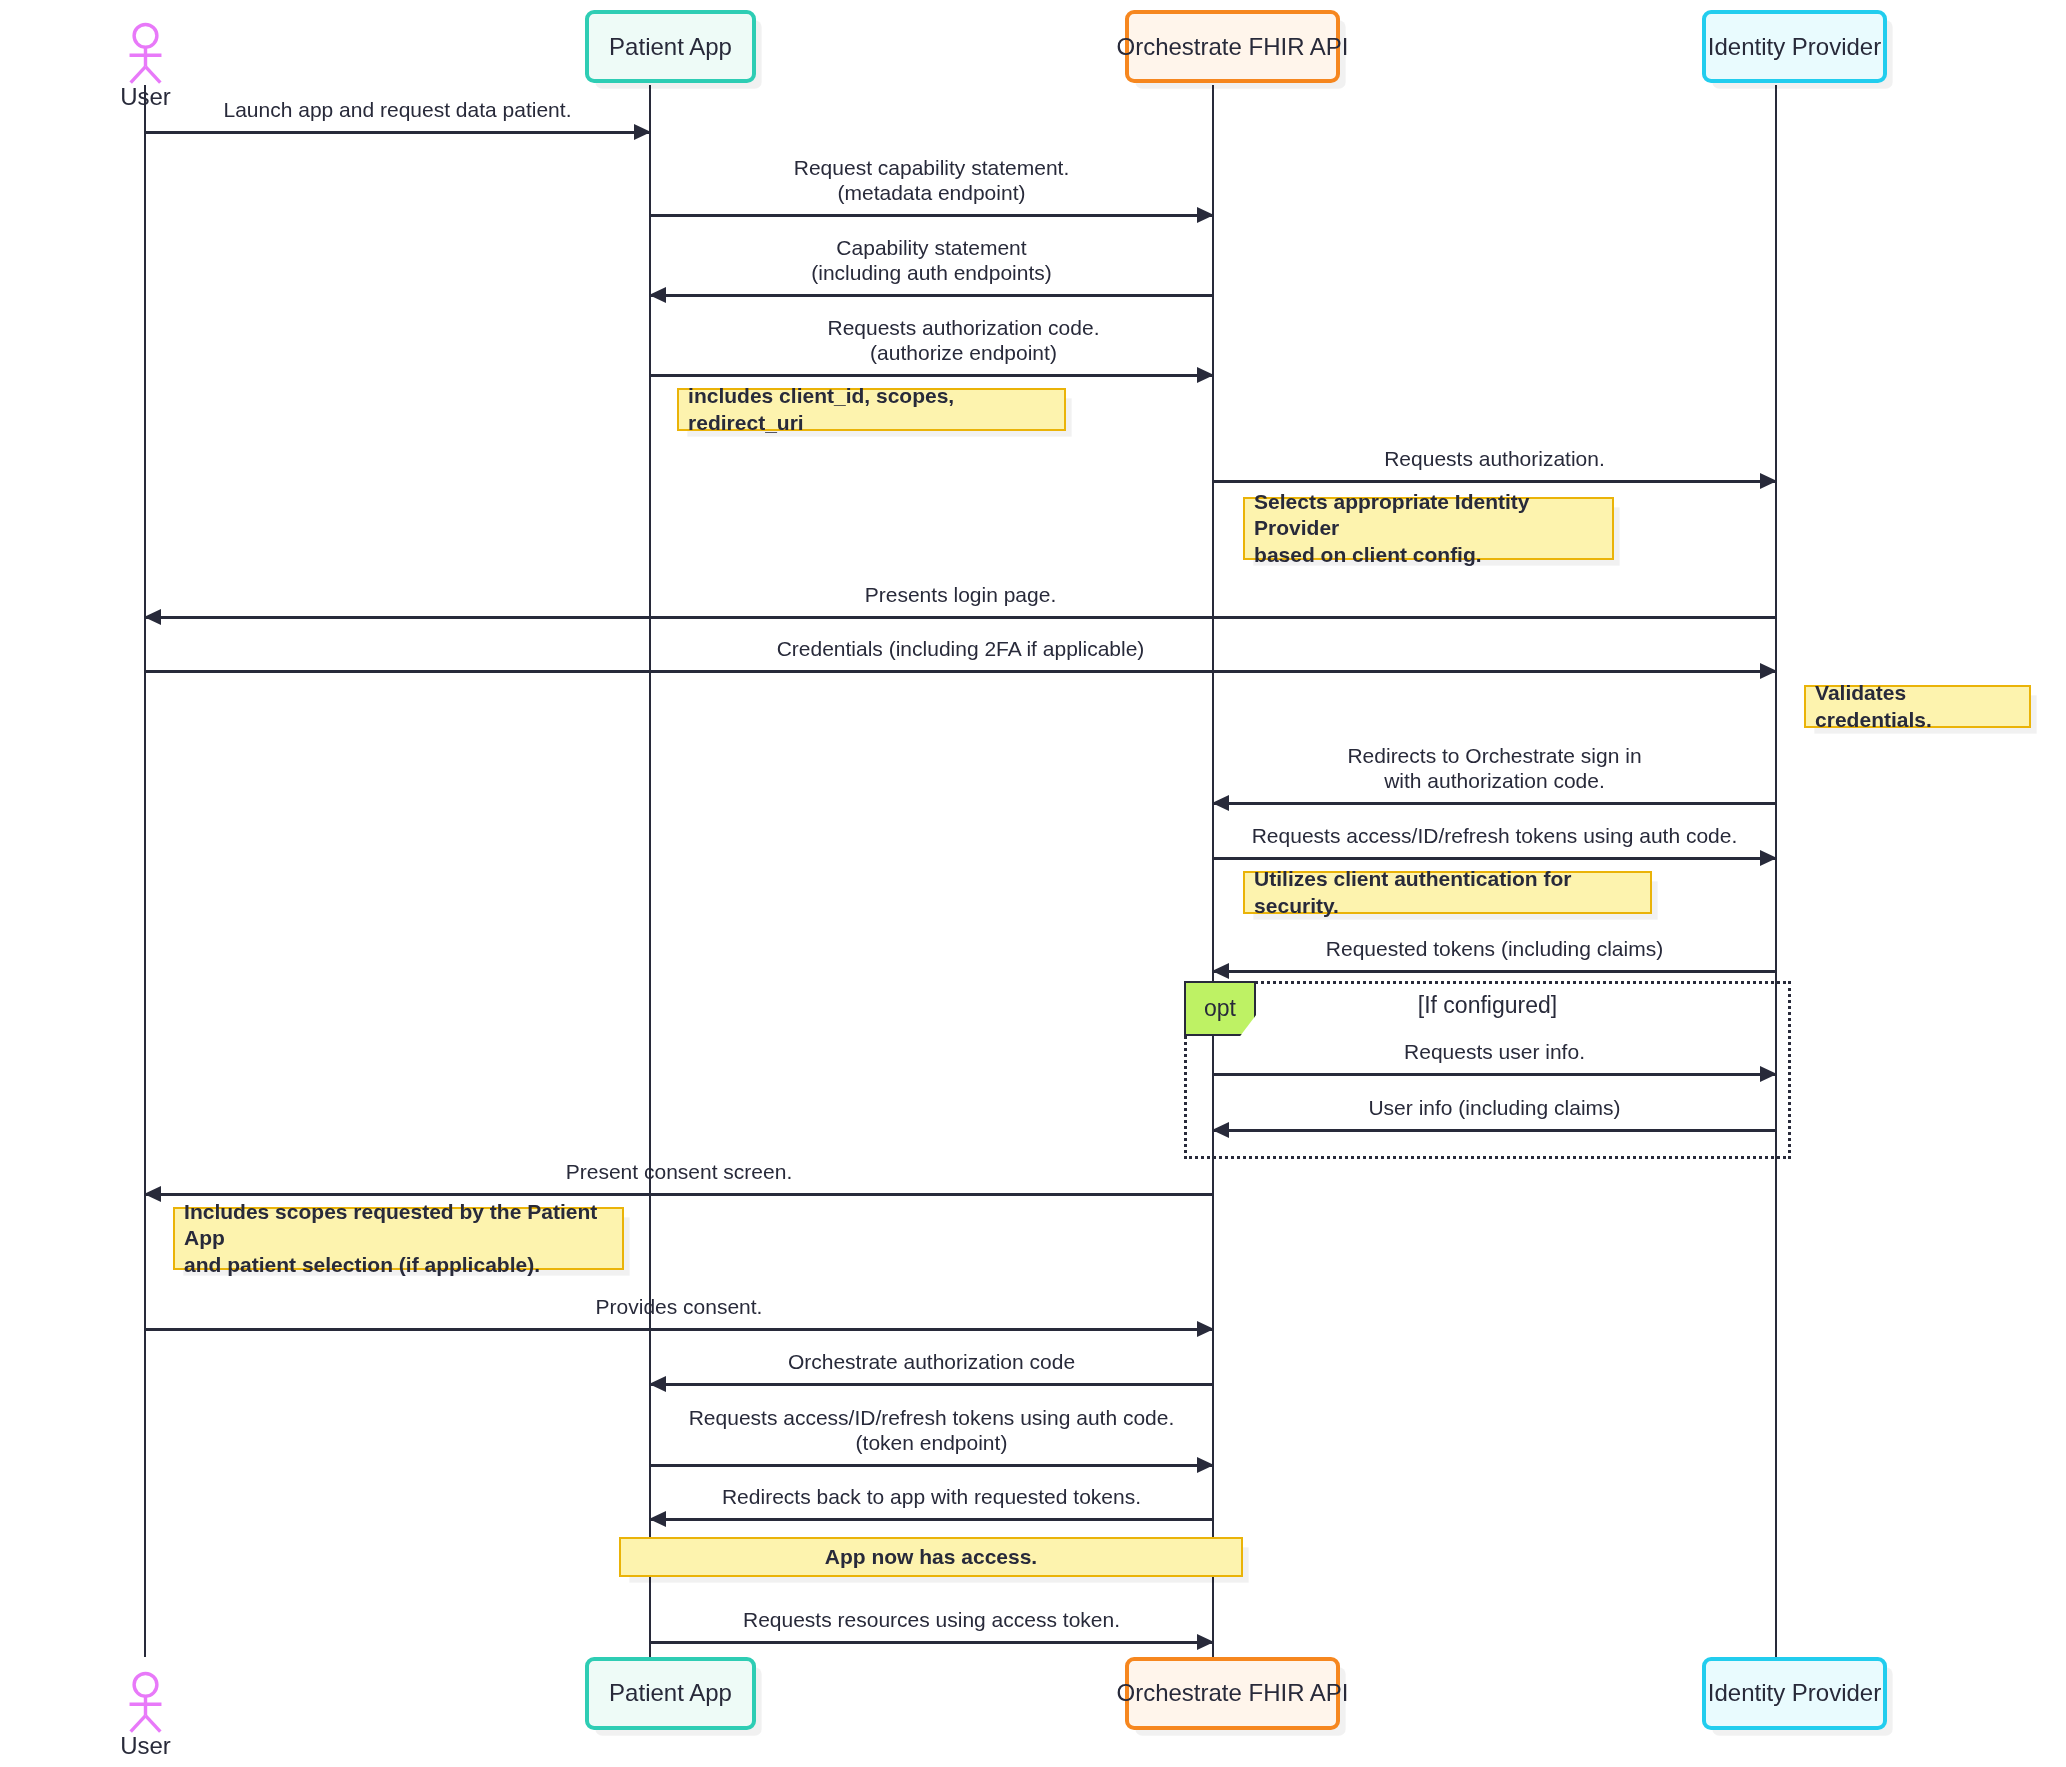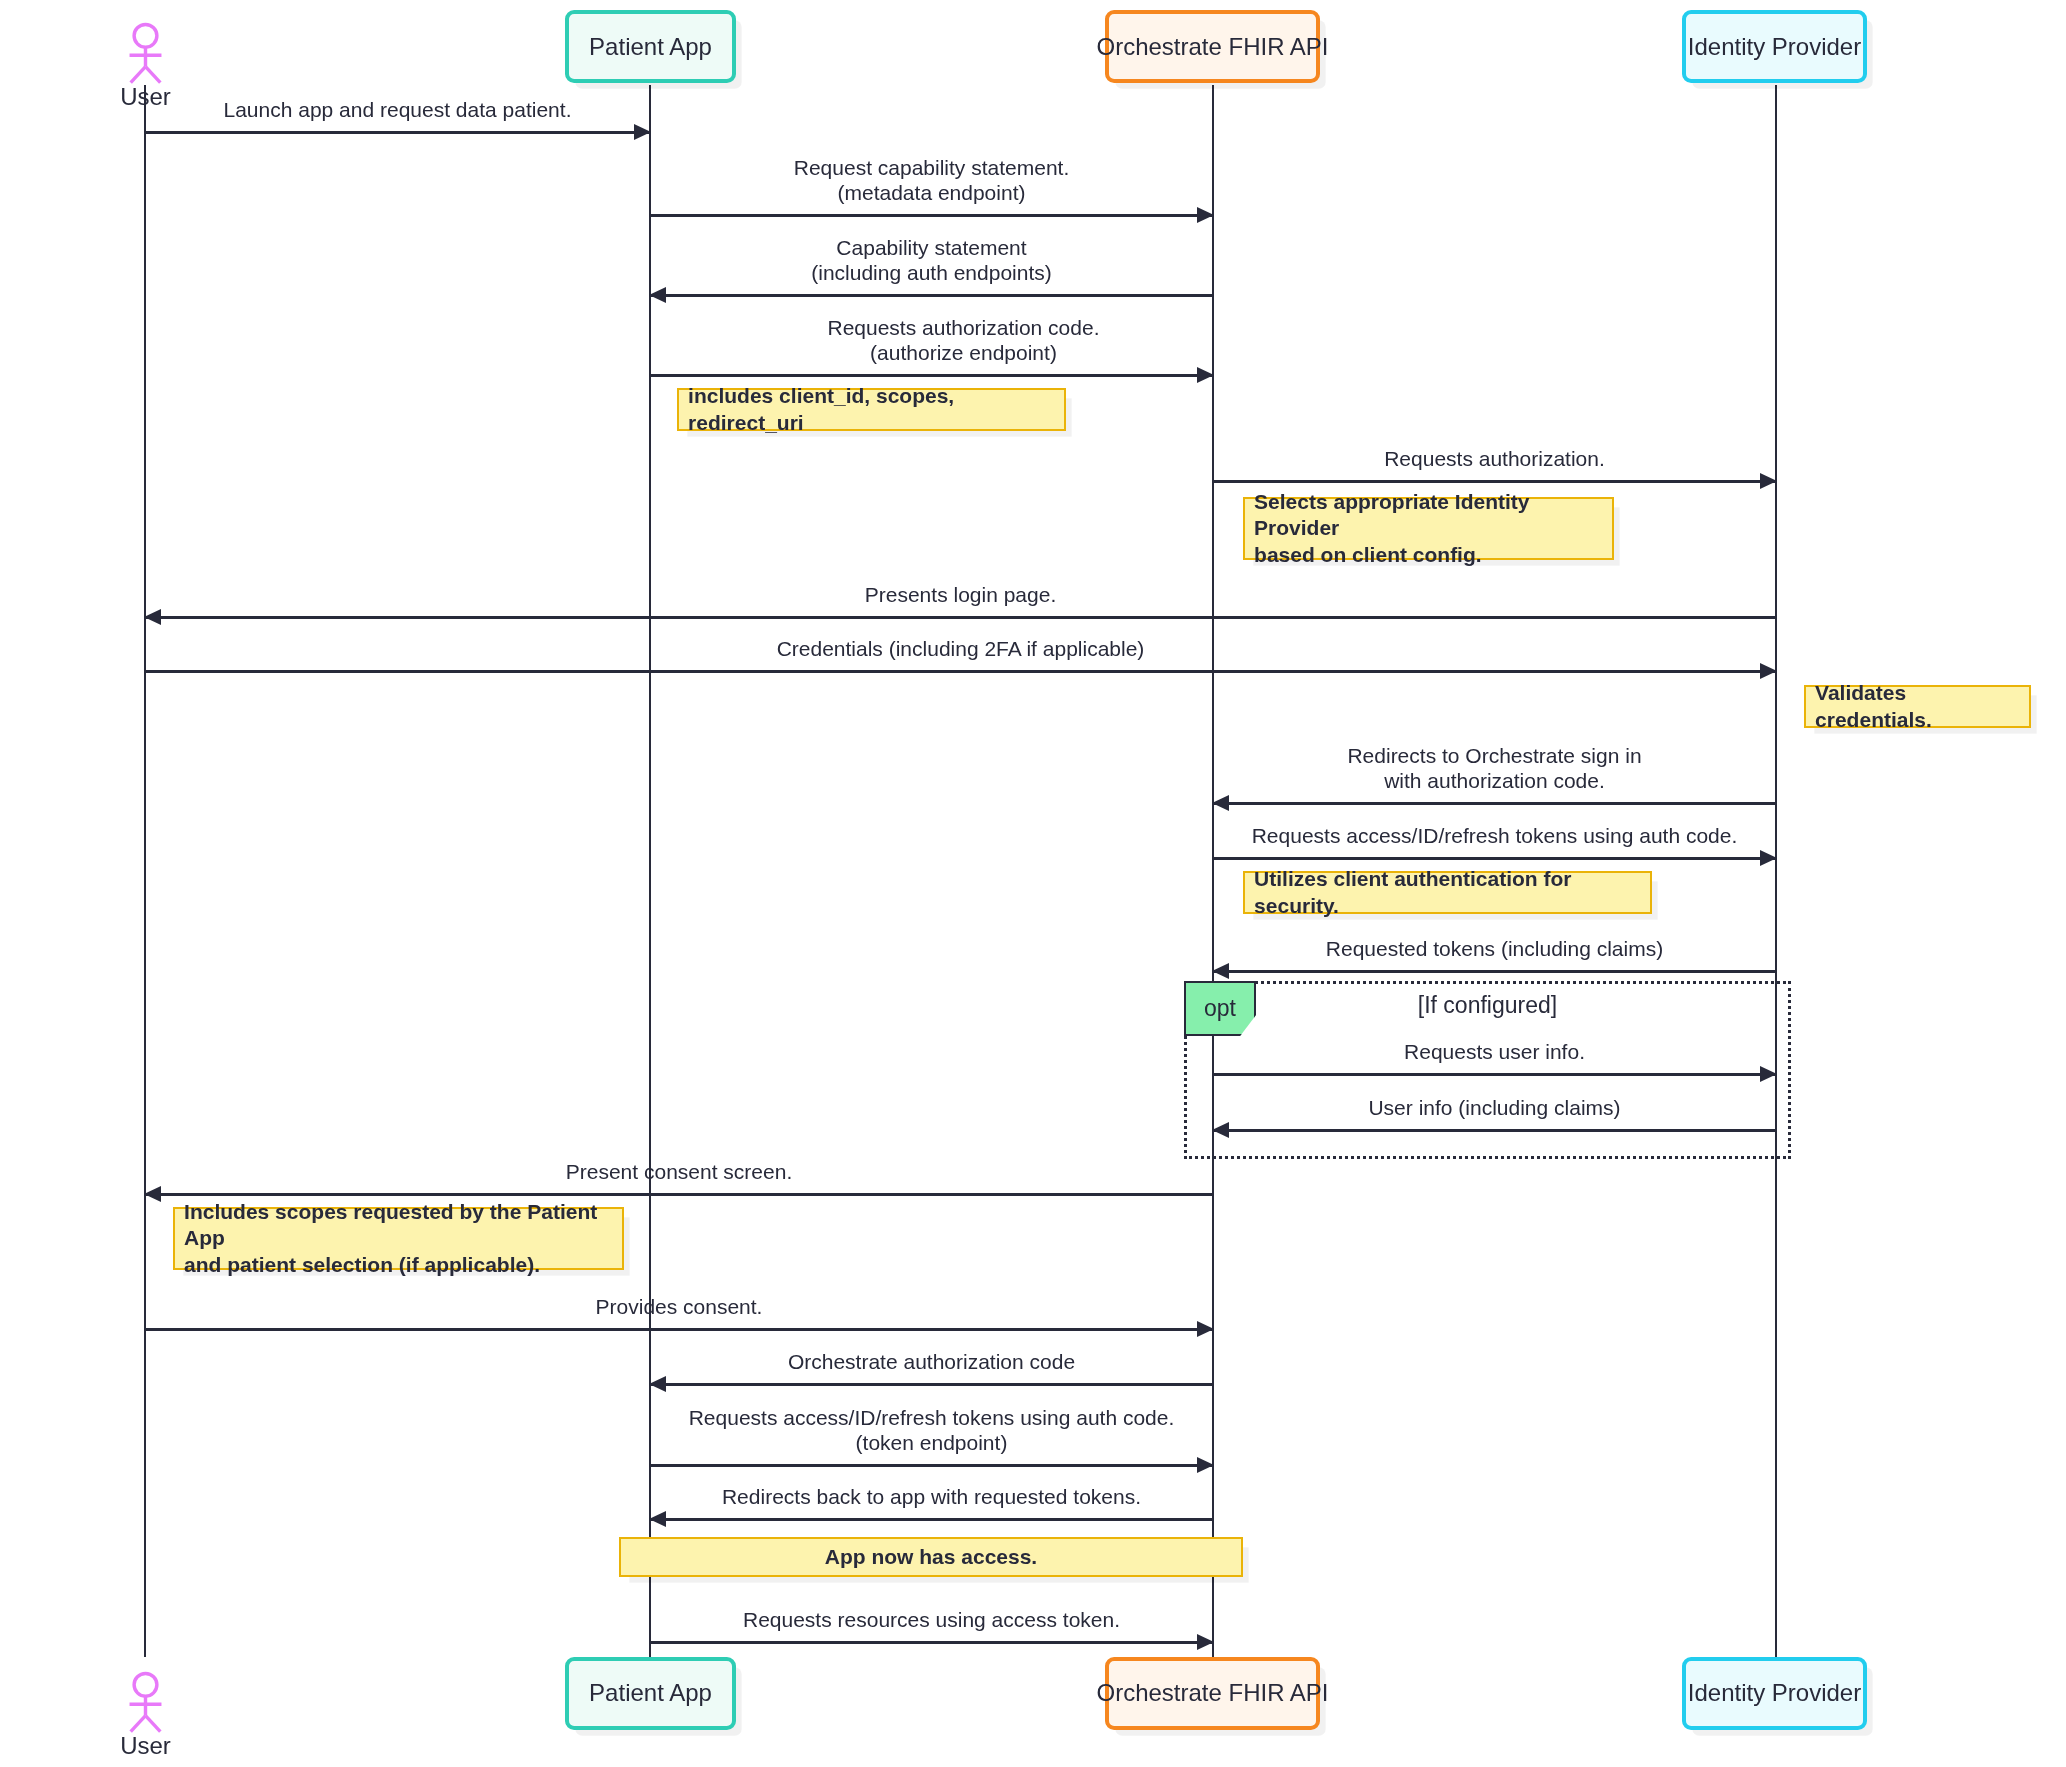--- a/index.html
+++ b/index.html
@@ -13,20 +13,21 @@
     border-radius:9.1px;
     border-width:4px;
     border-style:solid;
     display:flex;align-items:center;justify-content:center;
     font-size:24px;
     color:#282a3a;
     box-shadow:8px 8px 0 -2.3px rgba(0,0,0,0.055);
     text-align:center;
     line-height:1.1;
     white-space:nowrap;
+    margin-left:20px;
   }
   .pbox.teal  {border-color:#2ecdb4;background:#eefbf7;}
   .pbox.orange{border-color:#f6871f;background:#fff5eb;}
   .pbox.cyan  {border-color:#22cdee;background:#e9fbfe;}
 
   
   .actor{position:absolute;}
   .actor svg{display:block;}
   .actor .alabel{
     position:absolute;left:50%;transform:translateX(-50%);
@@ -67,21 +68,21 @@
   }
 
   
   .frag{
     position:absolute;box-sizing:border-box;
     border:3.4px dotted #282a3a;
     background:transparent;
   }
   .fraglabel{
     position:absolute;box-sizing:border-box;
-    background:#86efac;
+    background:#bef264;
     border:2.9px solid #282a3a;
     color:#282a3a;font-size:23px;
     display:flex;align-items:center;justify-content:center;
     padding:0 10.3px;
     clip-path:polygon(0 0, 100% 0, 100% 62%, 78% 100%, 0 100%);
     box-shadow:6.9px 6.9px 0 -2.3px rgba(0,0,0,0.05);
   }
   .fragcond{
     position:absolute;text-align:center;font-size:23px;color:#282a3a;
     white-space:nowrap;

